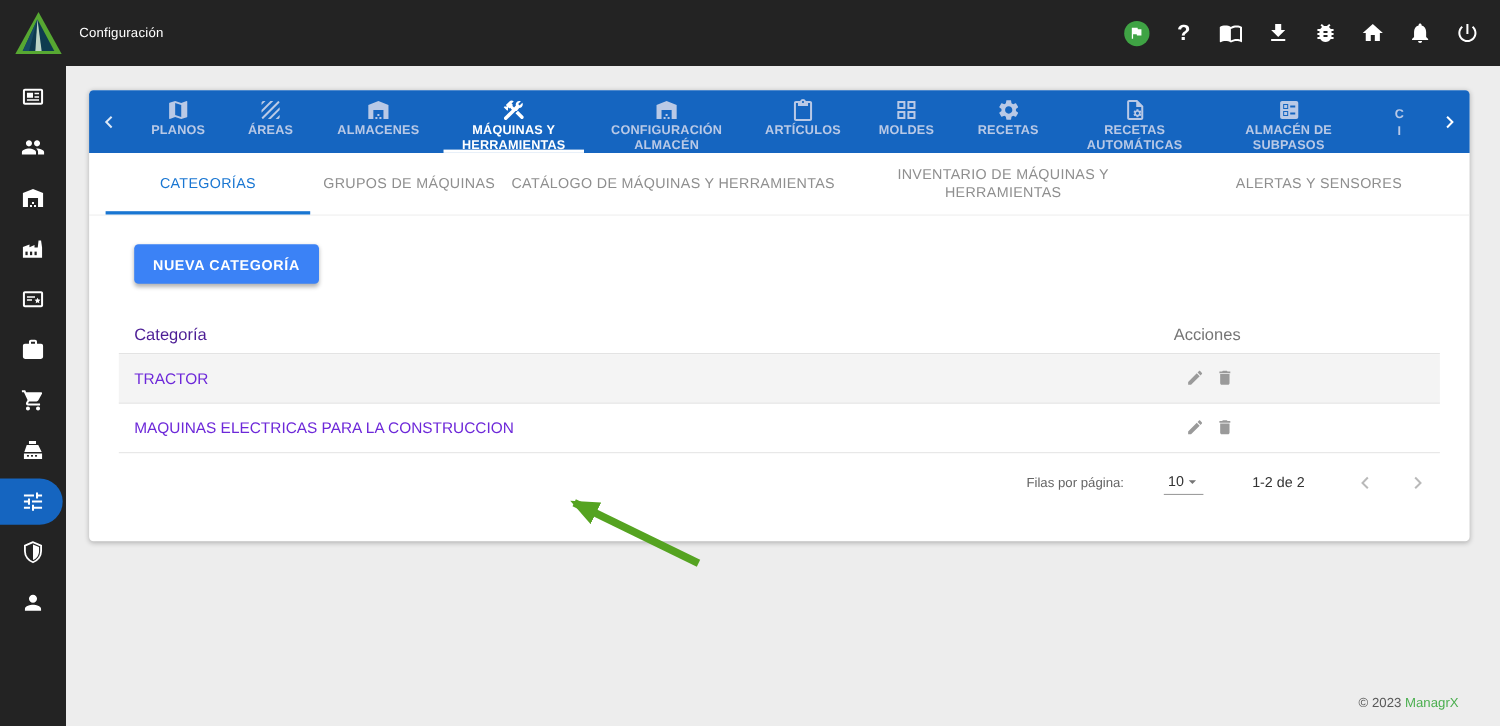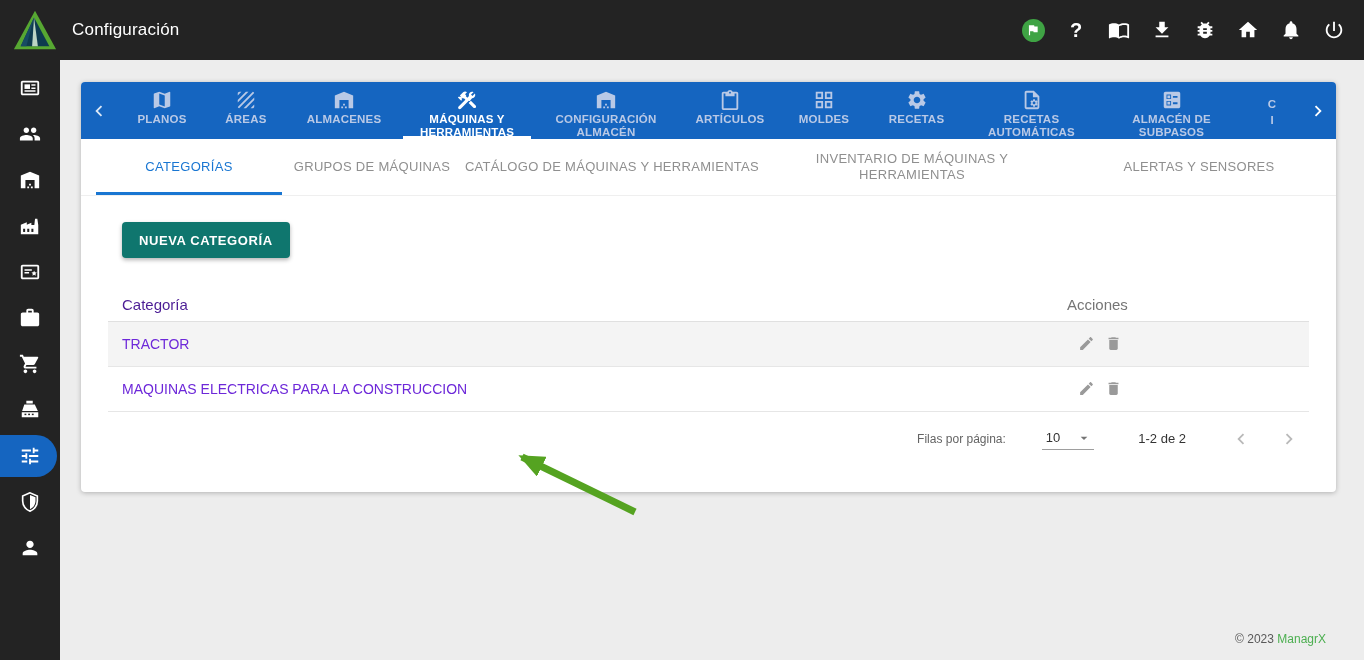--- a/index.html
+++ b/index.html
@@ -3,21 +3,21 @@
 <meta charset="utf-8">
 <style>
   * { margin:0; padding:0; box-sizing:border-box; }
   html,body { width:1364px; height:660px; overflow:hidden; background:#ededed;
               font-family:"Liberation Sans", sans-serif; }
 
   
   .topbar { position:absolute; left:0; top:0; width:1364px; height:60px;
             background:#232323; display:flex; align-items:center; z-index:30; }
   .logo { width:46px; height:44px; margin-left:12px; }
-  .topbar-title { color:#fff; font-size:17px; margin-left:14px; letter-spacing:.2px;text-align:right; }
+  .topbar-title { color:#fff; font-size:12px; margin-left:14px; letter-spacing:.2px;text-align:right; }
   .topbar-icons { margin-left:auto; display:flex; align-items:center; gap:15px; padding-right:16px; }
   .tb-btn { width:28px; height:28px; display:flex; align-items:center; justify-content:center;
             color:#fff; cursor:pointer; }
   .tb-btn svg { width:21px; height:21px; }
   .globe-wrap { width:23px; height:23px; border-radius:50%; background:#3fa344;
                 display:flex; align-items:center; justify-content:center; }
   .globe-wrap svg { width:14px; height:14px; }
   .help-q { font-size:20px; font-weight:bold; color:#fff; line-height:1; }
 
   
@@ -55,21 +55,21 @@
   .subtabs { height:57px; display:flex; padding-left:15px; border-bottom:1px solid #efefef; }
   .subtab { position:relative; display:flex; align-items:center; justify-content:center;
             text-align:center; font-size:13px; color:#8f8f8f; letter-spacing:.3px;
             line-height:1.25; cursor:pointer; }
   .subtab.active { color:#1976d2; }
   .subtab.active::after { content:""; position:absolute; left:0; right:0; bottom:0;
                           height:3px; background:#1976d2; }
 
   
   .toolbar { margin:26px 41px 0 41px; display:flex; align-items:flex-start; justify-content:space-between; }
-  .btn-new { height:36px; padding:0 17px; background:#0f766e; color:#fff; border:none;
+  .btn-new { height:36px; padding:0 17px; background:#3b82f6; color:#fff; border:none;
              border-radius:4px; font-family:inherit; font-size:13px; font-weight:bold;
              letter-spacing:.6px; cursor:pointer; box-shadow:0 2px 4px rgba(0,0,0,.3); }
   .search { position:relative; width:600px; margin-top:2px; }
   .search input { width:100%; border:none; border-bottom:1px solid #d9d9d9; outline:none;
                   font-family:inherit; font-size:14px; color:#333; padding:8px 32px 9px 0;
                   background:transparent; }
   .search input::placeholder { color:#9e9e9e; }
   .search .search-ic { position:absolute; right:2px; top:5px; width:20px; height:20px;
                        color:#757575; cursor:pointer; }
   .search .search-ic svg { width:20px; height:20px; }
@@ -83,21 +83,21 @@
   .trow.odd { background:#f4f4f4; }
   .td-name { flex:1; padding-left:14px; font-size:14px; color:#6d28d9; }
   .td-actions { width:242px; display:flex; align-items:center; gap:9px; padding-left:11px; }
   .act-btn { width:18px; height:18px; color:#9a9a9a; cursor:pointer; }
   .act-btn svg { width:17px; height:17px; }
 
   
   .pagination { height:53px; display:flex; align-items:center; justify-content:flex-end;
                 padding-right:30px; font-size:12px; color:#646464; }
   .pp-label { margin-right:36px; }
-  .pp-select { display:flex; align-items:center; gap:16px; border-bottom:1px solid #9e9e9e;
+  .pp-select { display:flex; align-items:center; gap:0; border-bottom:1px solid #9e9e9e;
                padding:2px 2px 3px 4px; cursor:pointer; }
   .pp-select .pp-val { font-size:13px; color:#333; }
   .pp-select svg { width:16px; height:16px; color:#757575; }
   .pp-range { margin-left:44px; font-size:13px; color:#333; }
   .pg-btn { width:34px; height:34px; display:flex; align-items:center; justify-content:center;
             color:#b9b9b9; cursor:pointer; }
   .pg-btn svg { width:22px; height:22px; }
   .pg-prev { margin-left:38px; }
   .pg-next { margin-left:14px; }
 

